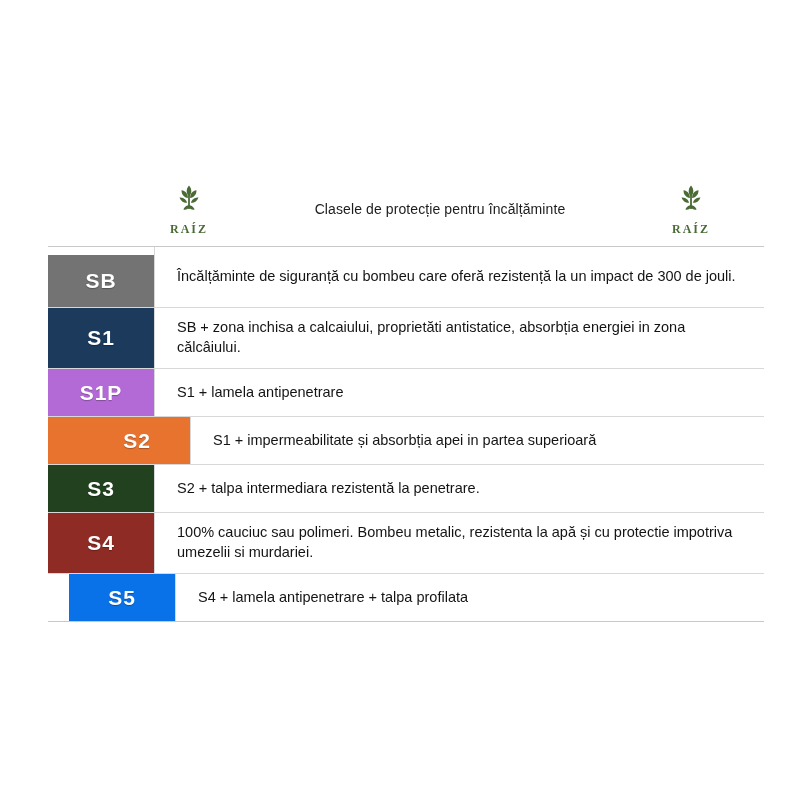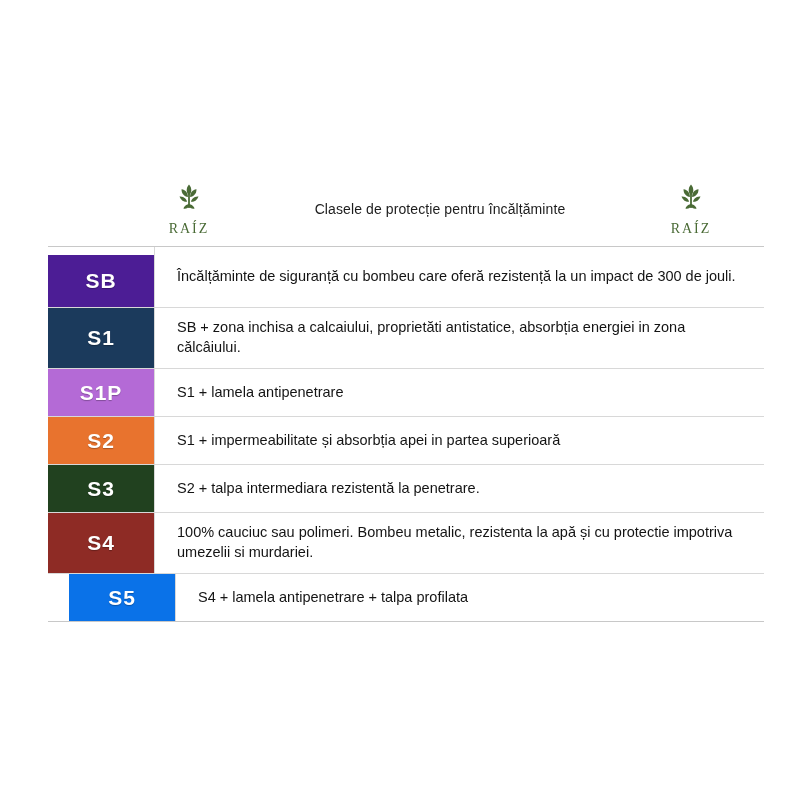--- a/index.html
+++ b/index.html
@@ -35,24 +35,25 @@
     width: 58px;
     display: flex;
     flex-direction: column;
     align-items: center;
     justify-content: center;
     flex: 0 0 auto;
   }
   .logo svg { display: block; }
   .logo-text {
     font-family: "Liberation Serif", serif;
-    font-size: 14px;
+    font-size: 12px;
     letter-spacing: 2px;
     color: #4a6b36;
     margin-top: 6px;
+    font-weight: bold;
   }
 
   .header-title {
     flex: 1 1 auto;
     text-align: center;
     font-size: 14px;
     font-weight: normal;
     color: #1c1c1c;
     letter-spacing: 0.1px;
     padding: 0 4px;
@@ -146,33 +147,33 @@
           </g>
         </svg>
       </span>
       <span class="logo-text">RAÍZ</span>
     </div>
 
   </div>
 
   <div class="table" id="classes-table">
       <div class="row r-tall">
-        <div class="cell-code" style="background: #4c1d95; margin-top: 8px;">SB</div>
+        <div class="cell-code" style="background: #737373; margin-top: 8px;">SB</div>
         <div class="cell-desc">Încălțăminte de siguranță cu bombeu care oferă rezistență la un impact de 300 de jouli.</div>
       </div>
       <div class="row r-tall">
         <div class="cell-code" style="background: rgb(27, 58, 92);">S1</div>
         <div class="cell-desc">SB + zona inchisa a calcaiului, proprietăti antistatice, absorbția energiei in zona călcâiului.</div>
       </div>
       <div class="row r-short">
         <div class="cell-code" style="background: rgb(180, 106, 214);">S1P</div>
         <div class="cell-desc">S1 + lamela antipenetrare</div>
       </div>
       <div class="row r-short">
-        <div class="cell-code" style="background: rgb(232, 115, 46);">S2</div>
+        <div class="cell-code" style="background: rgb(232, 115, 46); padding-left: 36px;">S2</div>
         <div class="cell-desc">S1 + impermeabilitate și absorbția apei in partea superioară</div>
       </div>
       <div class="row r-short">
         <div class="cell-code" style="background: rgb(33, 65, 31);">S3</div>
         <div class="cell-desc">S2 + talpa intermediara rezistentă la penetrare.</div>
       </div>
       <div class="row r-tall">
         <div class="cell-code" style="background: rgb(142, 43, 37);">S4</div>
         <div class="cell-desc">100% cauciuc sau polimeri. Bombeu metalic, rezistenta la apă și cu protectie impotriva umezelii si murdariei.</div>
       </div>

